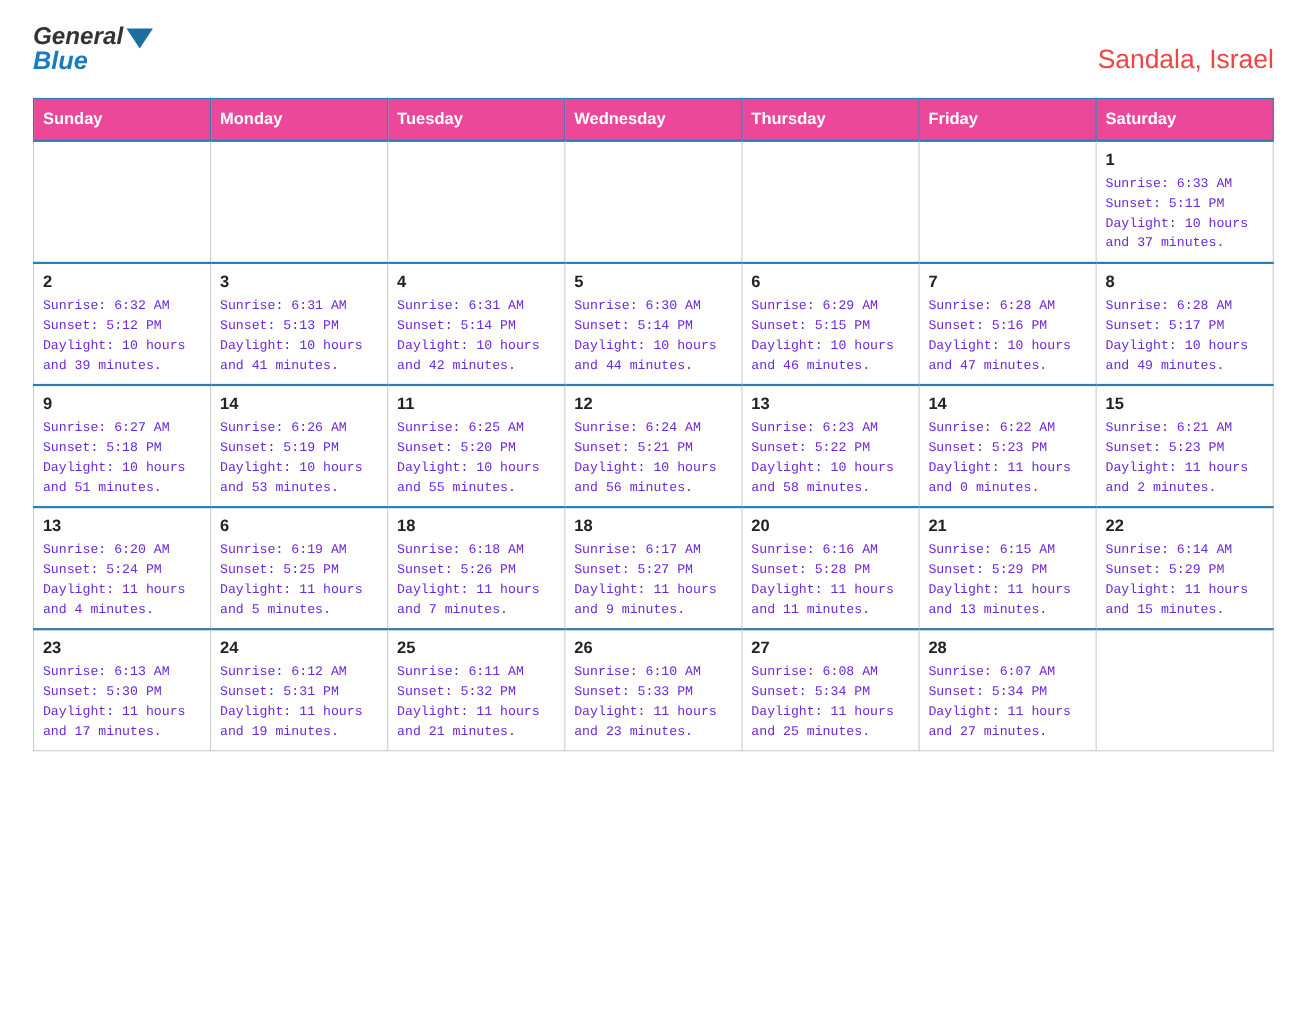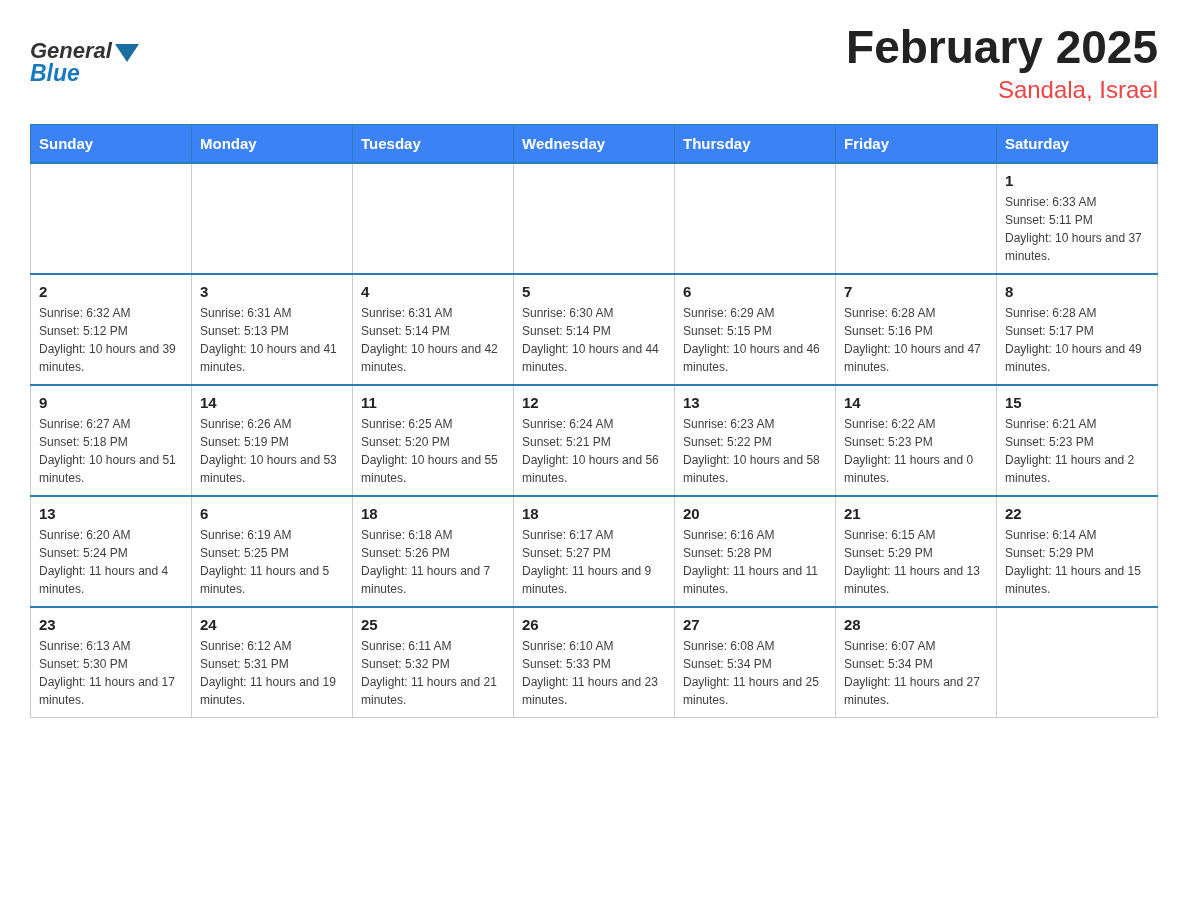--- a/index.html
+++ b/index.html
@@ -5,21 +5,21 @@
     * { box-sizing: border-box; margin: 0; padding: 0; }
     body {
       font-family: Arial, sans-serif;
       background: #fff;
       padding: 20px 30px;
       color: #222;
     }
     .header {
       display: flex;
       justify-content: space-between;
-      align-items: center;
+      align-items: flex-end;
       margin-bottom: 20px;
     }
     .logo {
       display: flex;
       flex-direction: column;
       align-items: flex-start;
     }
     .logo-top {
       display: flex;
       align-items: center;
@@ -58,21 +58,21 @@
       font-size: 24px;
       color: #ef4444;
       margin-top: 2px;
     }
     table {
       width: 100%;
       border-collapse: collapse;
       table-layout: fixed;
     }
     thead tr th {
-      background-color: #3b82f6;
+      background-color: #ec4899;
       color: #fff;
       font-size: 15px;
       font-weight: bold;
       padding: 10px 8px;
       text-align: left;
       border: 1px solid #2a7db5;
     }
     tbody tr td {
       vertical-align: top;
       padding: 8px 8px;
@@ -83,37 +83,37 @@
       height: 110px;
     }
     .day-num {
       font-size: 15px;
       font-weight: bold;
       color: #222;
       margin-bottom: 4px;
     }
     .day-info {
       font-size: 12px;
-      color: #404040;
+      color: #6d28d9;
       line-height: 1.5;
+      font-family: Liberation Mono, monospace;
     }
   </style>
 </head>
 <body>
 
 <div class="header">
   <div class="logo">
     <div class="logo-top">
       <span class="logo-general">General</span>
       <div class="logo-arrow"></div>
     </div>
     <span class="logo-blue">Blue</span>
   </div>
   <div class="title-section">
-    <div class="month-year">February 2025</div>
     <div class="location">Sandala, Israel</div>
   </div>
 </div>
 
 <table>
   <thead>
     <tr>
     <th>Sunday</th>
         <th>Monday</th>
         <th>Tuesday</th>

